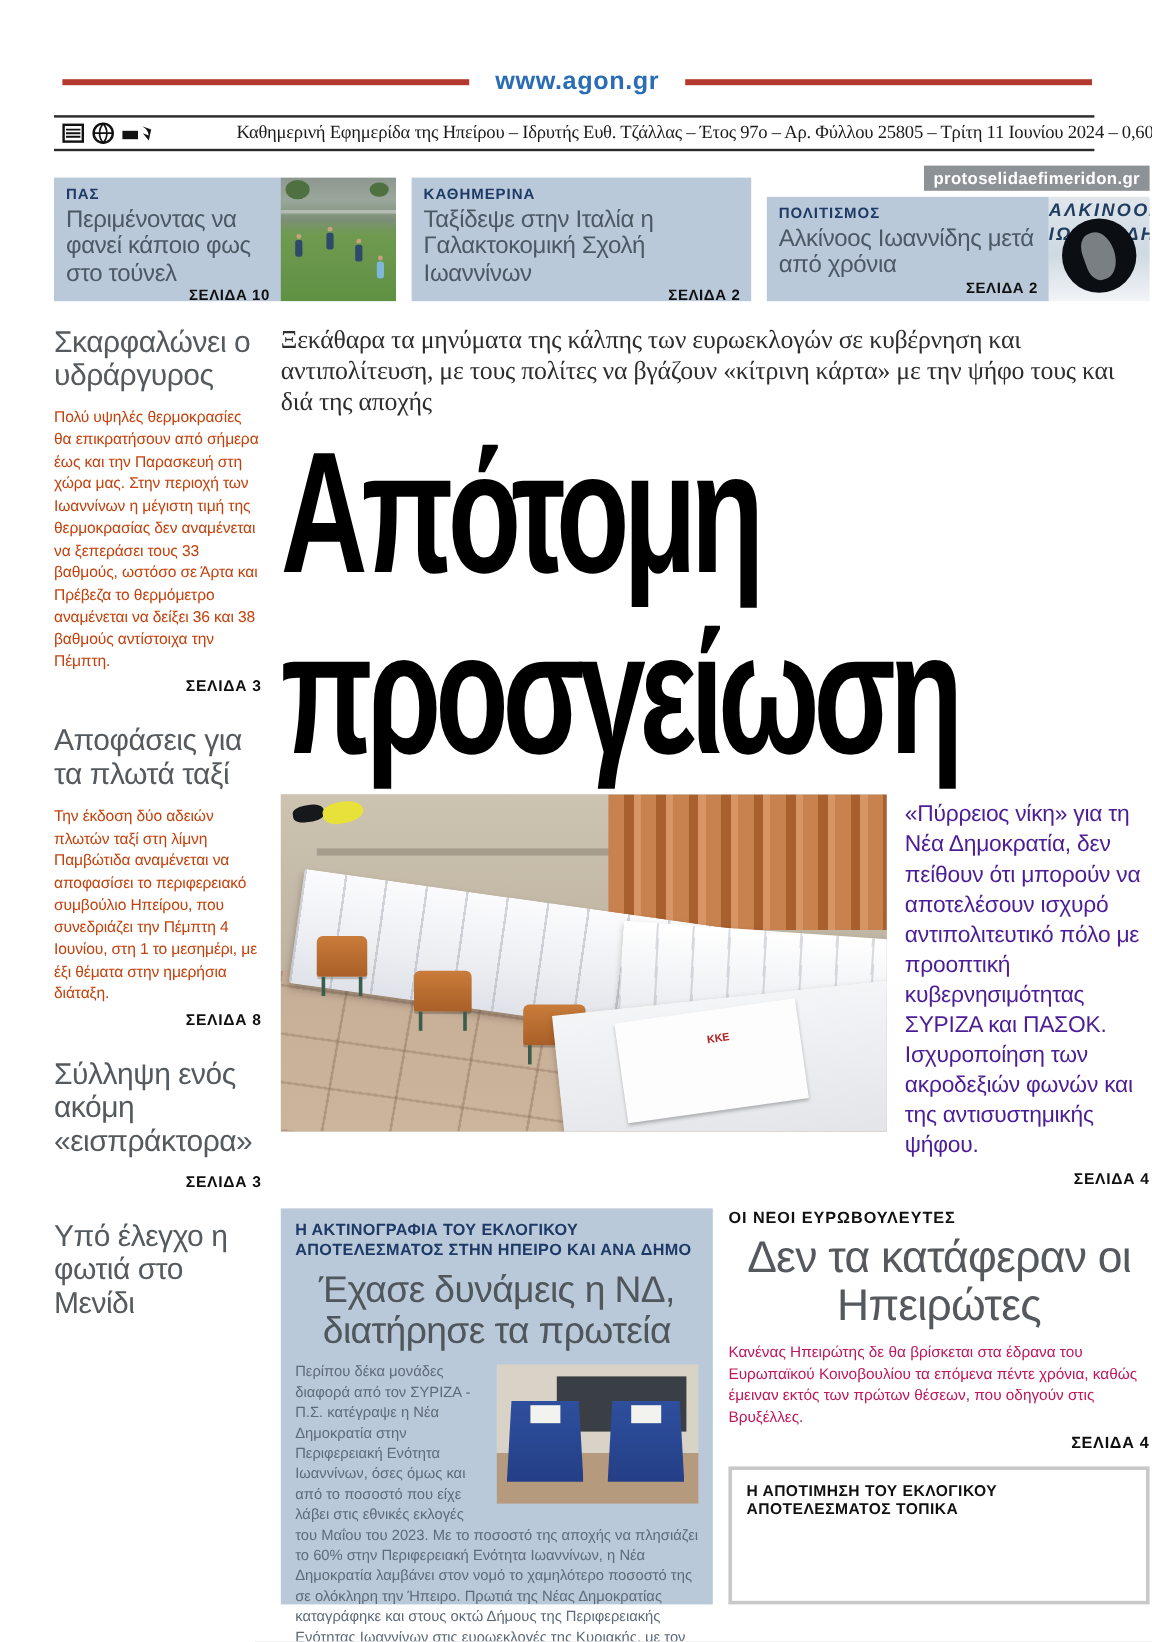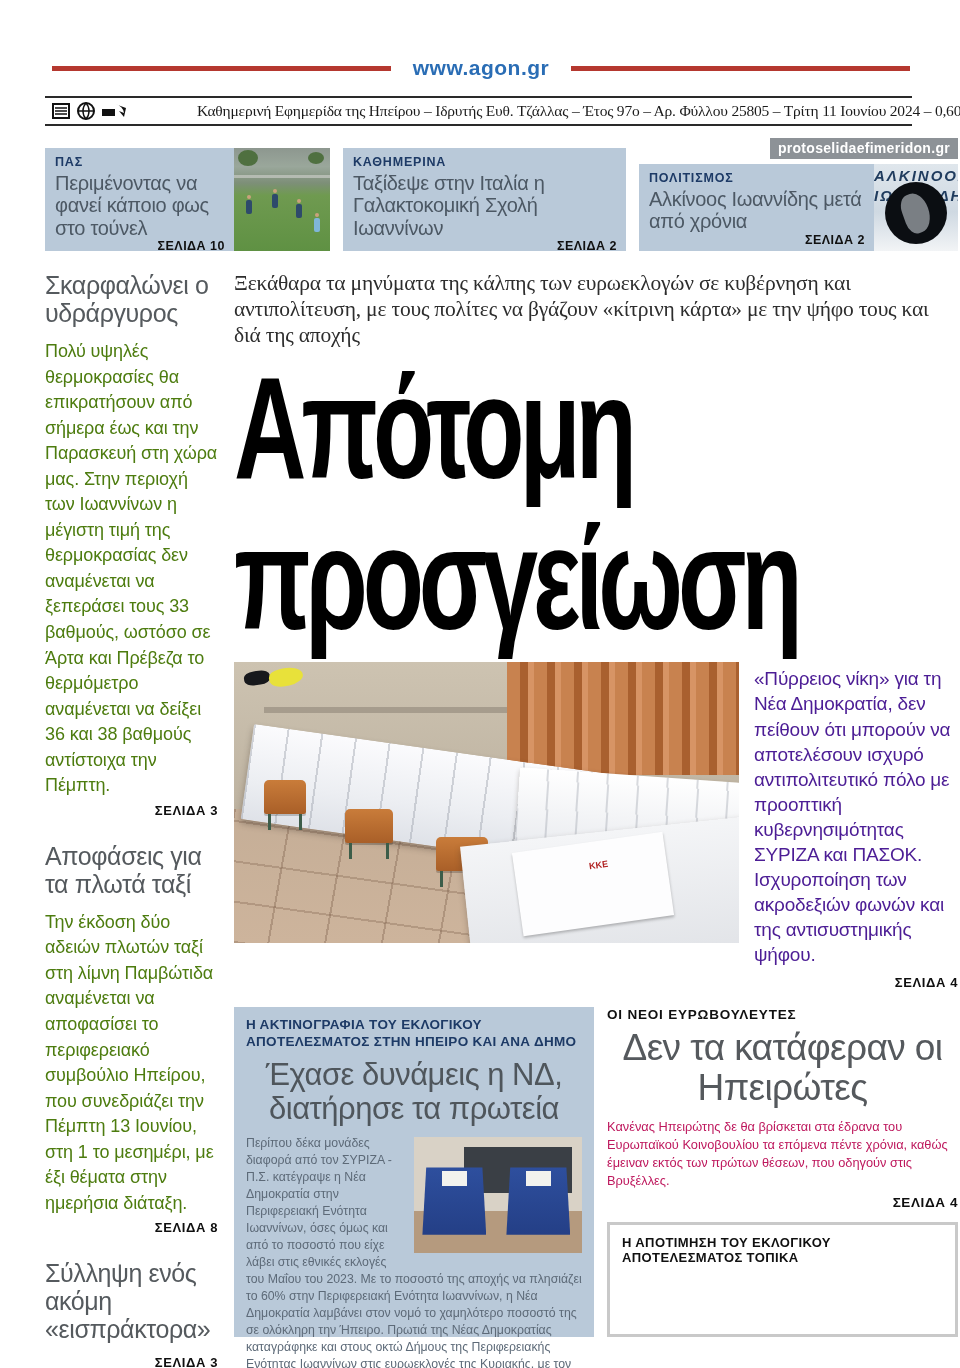--- a/index.html
+++ b/index.html
@@ -62,21 +62,21 @@
     font-size:14px; padding:2px 8px 3px; letter-spacing:.3px; }
 
   
   .content { display:flex; margin:20px 2px 0 45px; gap:9px; }
   .leftcol { width:173px; flex:0 0 173px; }
   .main { flex:1; padding-left:7px; }
 
   
   .story { margin-bottom:24px; }
   .story-title { font-size:25px; color:#555a5e; line-height:1.12; letter-spacing:-0.4px; margin-bottom:12px;}
-  .story-body { font-size:18px; color:#4d7c0f; line-height:1.42; letter-spacing:-0.1px;}
+  .story-body { font-size:13px; color:#c2410c; line-height:1.42; letter-spacing:-0.1px;}
   .story-page { font-size:13px; font-weight:bold; color:#0f0f0f; text-align:right; margin-top:4px; letter-spacing:.6px;}
 
   
   .deck { font-family:"Liberation Serif", serif; font-size:21.5px; color:#2d2d2d; line-height:1.2;
     letter-spacing:-0.2px; max-width:710px; margin-bottom:8px;}
   .headline { height:302px; margin-top:6px; }
   .headline .hline {
     font-weight:bold; font-size:118px; line-height:1; letter-spacing:-6px; color:#000;
     transform:scale(0.85,1.22); transform-origin:0 0; white-space:nowrap; height:151px;
   }
@@ -221,21 +221,21 @@
   <div class="content">
 
     <aside class="leftcol">
       <div class="story">
         <div class="story-title">Σκαρφαλώνει ο υδράργυρος</div>
         <div class="story-body">Πολύ υψηλές θερμοκρασίες θα επικρατήσουν από σήμερα έως και την Παρασκευή στη χώρα μας. Στην περιοχή των Ιωαννίνων η μέγιστη τιμή της θερμοκρασίας δεν αναμένεται να ξεπεράσει τους 33 βαθμούς, ωστόσο σε Άρτα και Πρέβεζα το θερμόμετρο αναμένεται να δείξει 36 και 38 βαθμούς αντίστοιχα την Πέμπτη.</div>
         <div class="story-page">ΣΕΛΙΔΑ 3</div>
       </div>
       <div class="story">
         <div class="story-title">Αποφάσεις για τα πλωτά ταξί</div>
-        <div class="story-body">Την έκδοση δύο αδειών πλωτών ταξί στη λίμνη Παμβώτιδα αναμένεται να αποφασίσει το περιφερειακό συμβούλιο Ηπείρου, που συνεδριάζει την Πέμπτη 13 Ιουνίου, στη 1 το μεσημέρι, με έξι θέματα στην ημερήσια διάταξη.</div>
+        <div class="story-body">Την έκδοση δύο αδειών πλωτών ταξί στη λίμνη Παμβώτιδα αναμένεται να αποφασίσει το περιφερειακό συμβούλιο Ηπείρου, που συνεδριάζει την Πέμπτη 4 Ιουνίου, στη 1 το μεσημέρι, με έξι θέματα στην ημερήσια διάταξη.</div>
         <div class="story-page">ΣΕΛΙΔΑ 8</div>
       </div>
       <div class="story">
         <div class="story-title">Σύλληψη ενός ακόμη «εισπράκτορα»</div>
         <div class="story-page">ΣΕΛΙΔΑ 3</div>
       </div>
       <div class="story" style="margin-bottom:10px;">
         <div class="story-title" style="margin-bottom:2px;">Υπό έλεγχο η φωτιά στο Μενίδι</div>
 
       </div>

